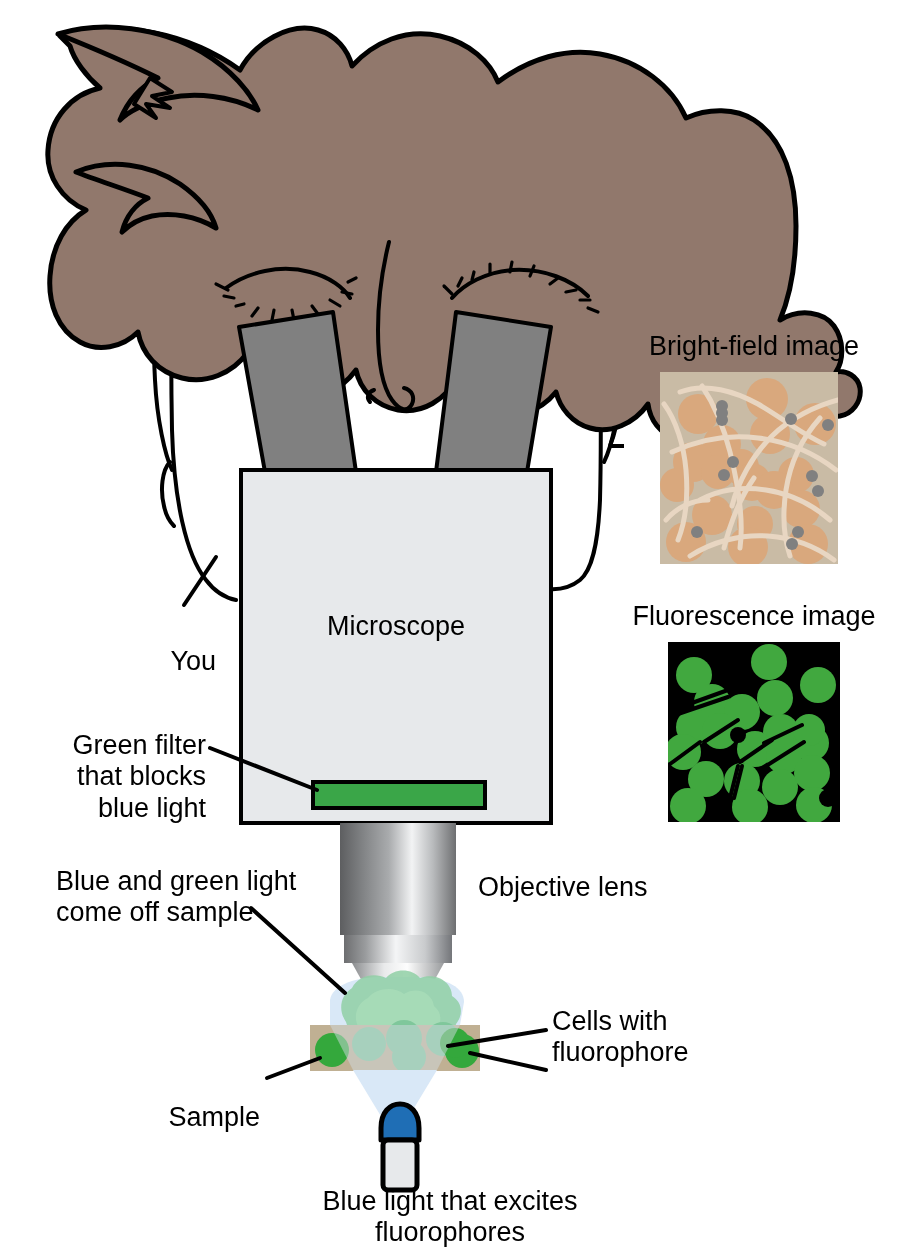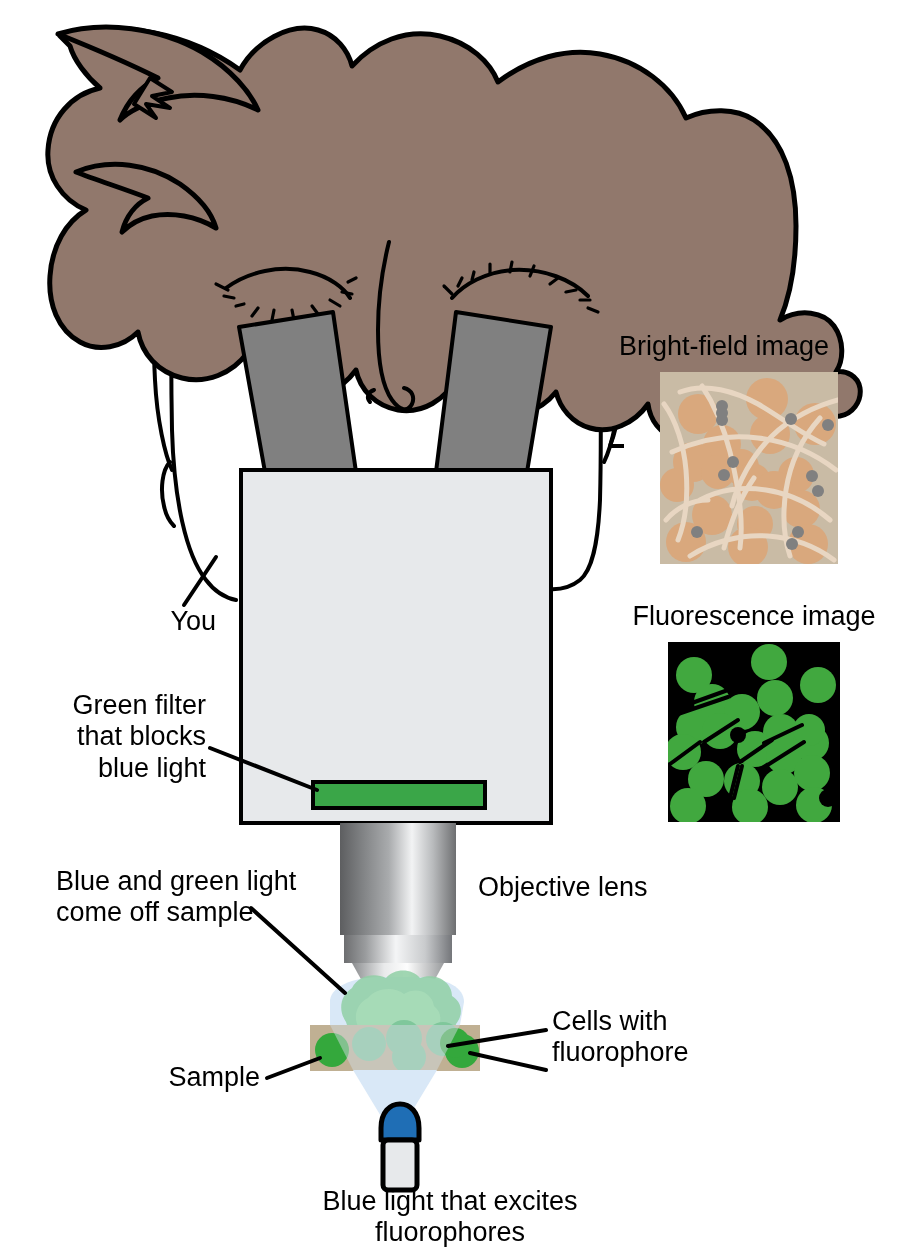--- a/index.html
+++ b/index.html
@@ -2,21 +2,21 @@
 <html><head>
 <meta charset="utf-8">
 <style>
   html,body{margin:0;padding:0;background:#ffffff;}
   body{width:900px;height:1250px;position:relative;overflow:hidden;
        font-family:"Liberation Sans","DejaVu Sans",sans-serif;color:#000;}
   #stage{position:absolute;left:0;top:0;width:900px;height:1250px;}
   svg.layer{position:absolute;left:0;top:0;width:900px;height:1250px;}
   .lbl{position:absolute;font-size:27px;line-height:1.16;color:#000;white-space:pre;}
   .lbl.c{text-align:center;}
-  .lbl.r{text-align:right;}
+  .lbl.r{text-align:right;margin-top:40px;}
   .lbl.l{text-align:left;}
 </style>
 </head>
 <body>
 
 <div id="stage">
 
   <svg class="layer" viewBox="0 0 900 1250">
     <defs>
       <linearGradient id="lensGrad" x1="0" y1="0" x2="1" y2="0">
@@ -305,31 +305,32 @@
       <line x1="546" y1="1070" x2="470" y2="1053"></line>
     </g>
   </svg>
 
   <div class="lbl r" style="left:60px;top:606px;width:156px;">You</div>
 
   <div class="lbl r" style="left:10px;top:690px;width:196px;">Green filter
 that blocks
 blue light</div>
 
+  <div class="lbl c" style="left:246px;top:611px;width:300px;">Microscope</div>
 
   <div class="lbl l" style="left:478px;top:872px;width:300px;">Objective lens</div>
 
   <div class="lbl l" style="left:18px;top:866px;width:290px;margin-left:38px;">Blue and green light
 come off sample</div>
 
   <div class="lbl r" style="left:60px;top:1062px;width:200px;text-align:right;">Sample</div>
 
   <div class="lbl l" style="left:552px;top:1006px;width:260px;">Cells with
 fluorophore</div>
 
   <div class="lbl c" style="left:250px;top:1186px;width:400px;">Blue light that excites
 fluorophores</div>
 
-  <div class="lbl c" style="left:584px;top:331px;width:280px;">Bright-field image</div>
+  <div class="lbl c" style="left:614px;top:331px;width:280px;">Bright-field image</div>
 
   <div class="lbl c" style="left:608px;top:601px;width:292px;">Fluorescence image</div>
 
 </div>
 
 </body></html>

